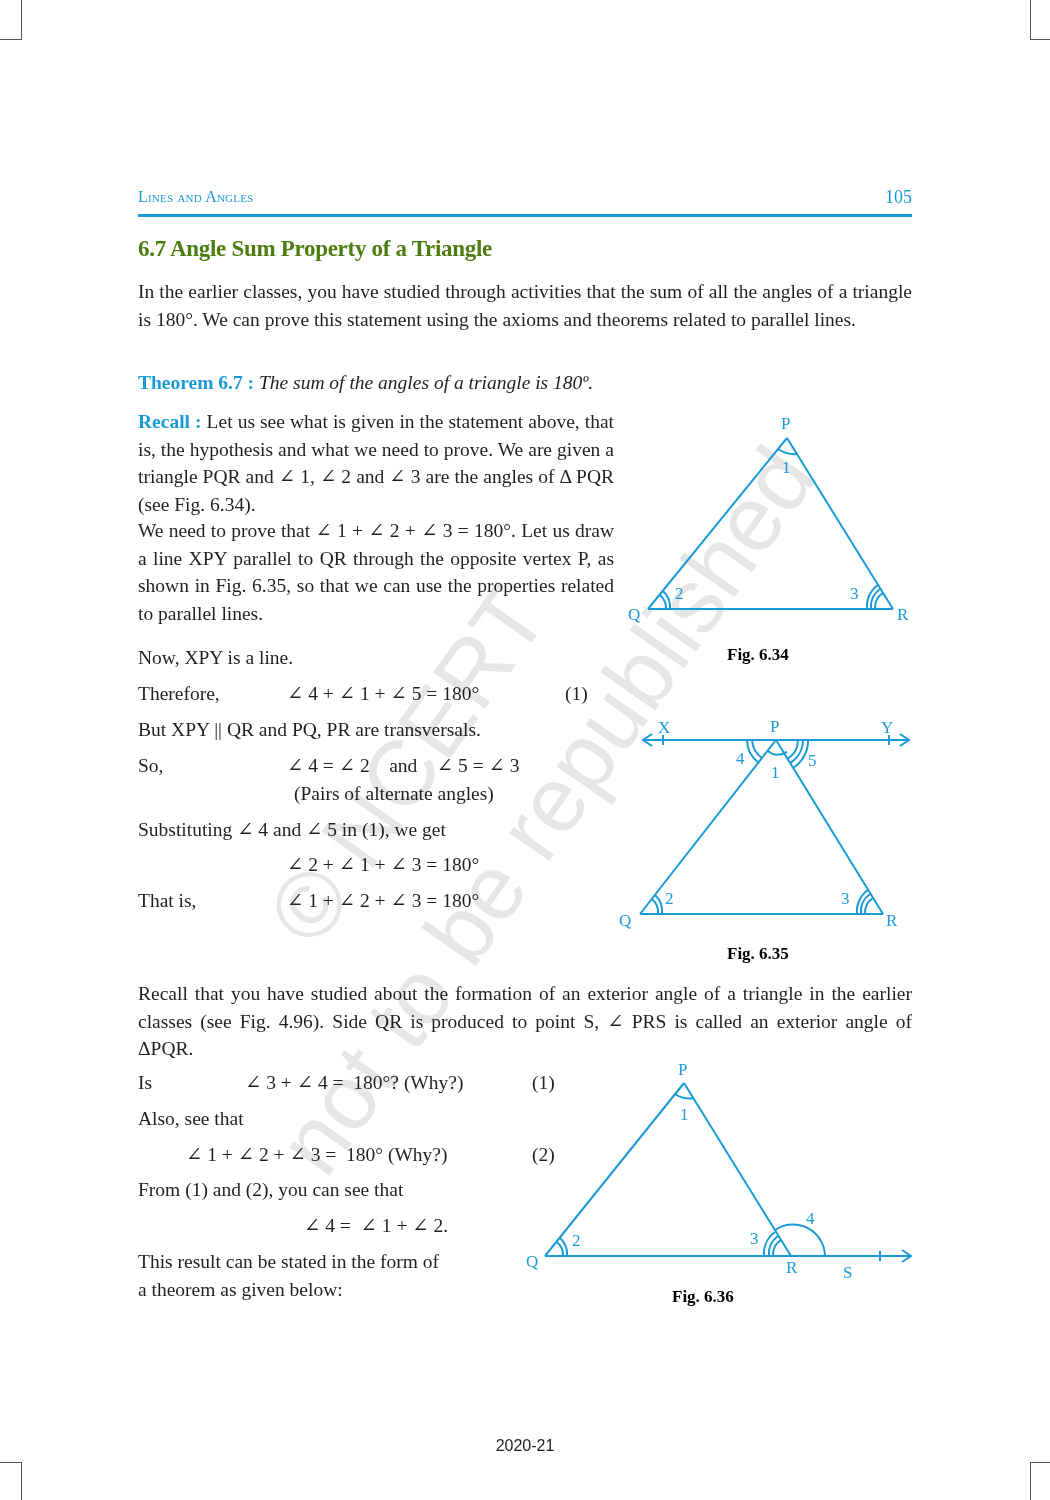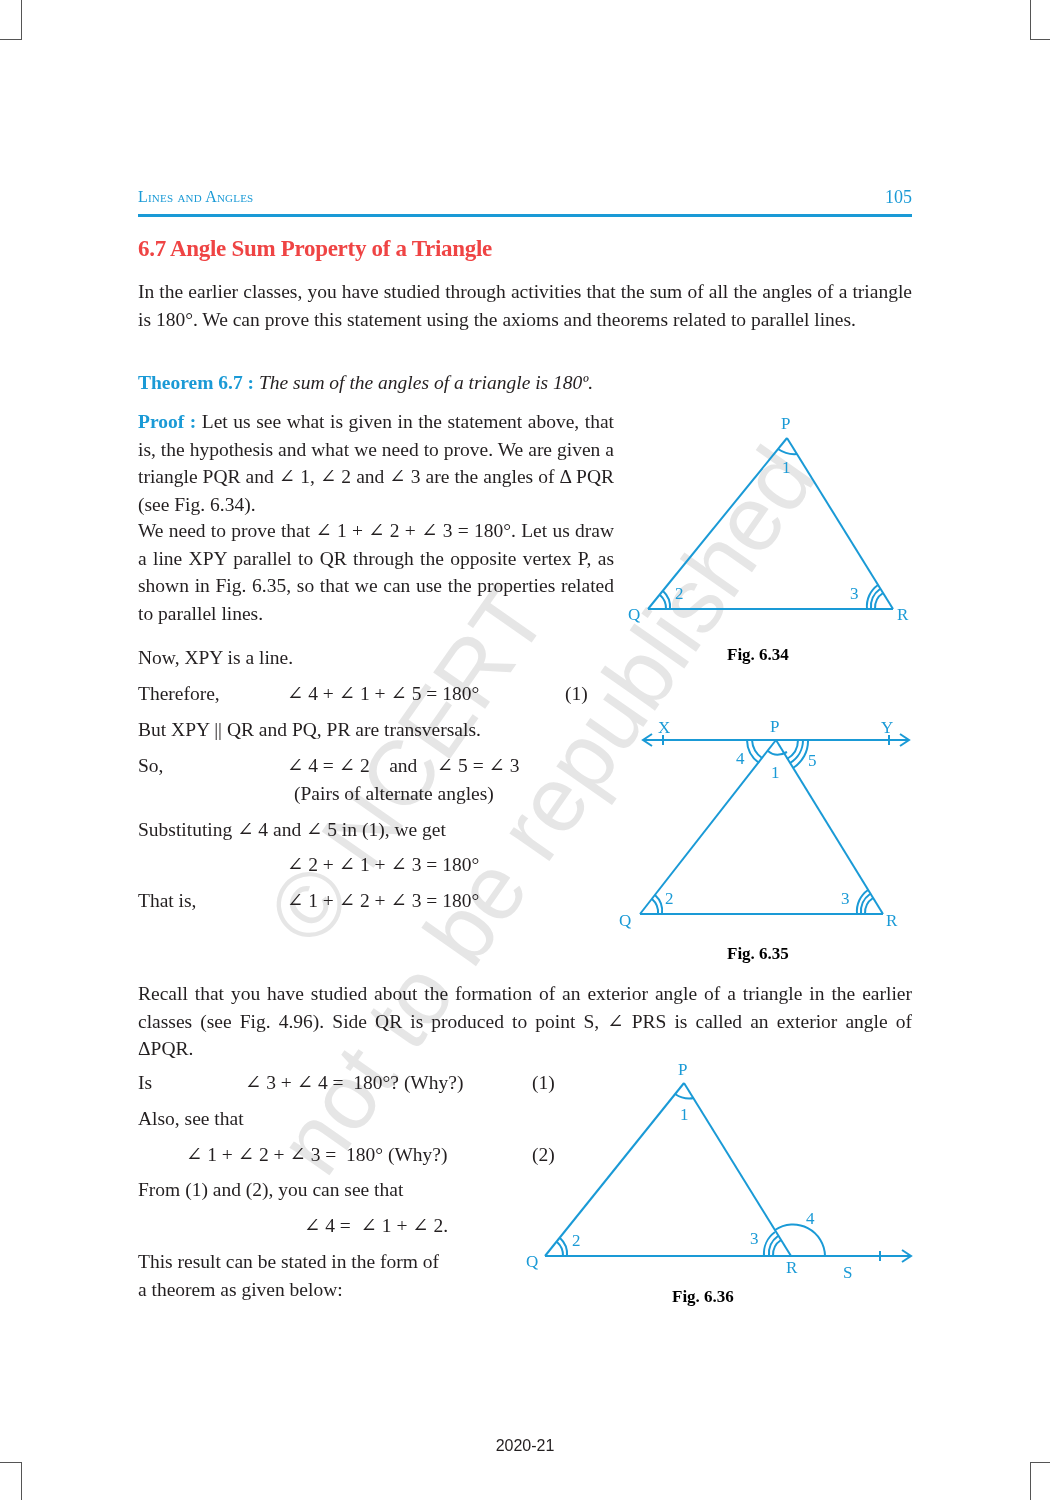--- a/index.html
+++ b/index.html
@@ -3,21 +3,21 @@
 <meta charset="utf-8">
 <style>
   html, body { margin: 0; padding: 0; background: #ffffff; }
   body { width: 1050px; height: 1500px; position: relative; overflow: hidden;
          font-family: "Liberation Serif", "DejaVu Serif", serif; color: #231f20; }
   .abs { position: absolute; }
   .crop { position: absolute; background: #555; }
   .hdr-title { left: 138px; top: 188px; font-size: 16px; color: #1a9ad6; letter-spacing: 0.2px; font-variant: small-caps; }
   .hdr-page { right: 138px; top: 187px; font-size: 18px; color: #1a9ad6; }
   .hdr-rule { left: 138px; top: 214px; width: 774px; height: 3px; background: #1a9ad6; }
-  .sec-title { left: 138px; top: 236px; font-size: 23px; font-weight: bold; color: #ef4444; letter-spacing: -0.3px; }
+  .sec-title { left: 138px; top: 236px; font-size: 23px; font-weight: bold; color: #4d7c0f; letter-spacing: -0.3px; }
   .para { left: 138px; width: 774px; font-size: 19.5px; line-height: 27.5px; text-align: justify; }
   .narrow { width: 476px; }
   .blue-b { color: #1a9ad6; font-weight: bold; margin-top: 14px; }
   .ital { font-style: italic; margin-top: 42px; }
   .line { position: absolute; font-size: 19.5px; line-height: 24px; white-space: nowrap; }
   .cap { position: absolute; font-size: 17px; font-weight: bold; color: #000000; white-space: nowrap; }
   svg.fig { position: absolute; overflow: visible; }
   svg text { font-family: "Liberation Serif", "DejaVu Serif", serif; fill: #1a9ad6; }
   .wm { position: absolute; font-family: "Liberation Sans", "DejaVu Sans", sans-serif; color: #e6e6e6;
         white-space: nowrap; transform-origin: left center; pointer-events: none; }
@@ -46,21 +46,21 @@
 <div class="abs sec-title">6.7 Angle Sum Property of a Triangle</div>
 
 <div class="abs para" style="top:278px;">In the earlier classes, you have studied through activities that the sum of all the angles of a triangle is 180°. We can prove this statement using the axioms and theorems related to parallel lines.</div>
 
 <div class="abs" style="left:138px;top:372px;font-size:19.5px;white-space:nowrap;">
   <span class="blue-b">Theorem 6.7 :</span>
   <span class="ital">The sum of the angles of a triangle is 180º.</span>
 </div>
 
 <div class="abs para narrow" style="top:408px;">
-  <span class="blue-b">Proof :</span>
+  <span class="blue-b">Recall :</span>
   <span>Let us see what is given in the statement above, that is, the hypothesis and what we need to prove. We are given a triangle PQR and ∠ 1, ∠ 2 and ∠ 3 are the angles of Δ PQR (see Fig. 6.34).</span>
 </div>
 
 <div class="abs para narrow" style="top:517px;">We need to prove that ∠ 1 + ∠ 2 + ∠ 3 = 180°. Let us draw a line XPY parallel to QR through the opposite vertex P, as shown in Fig. 6.35, so that we can use the properties related to parallel lines.</div>
 
 <div class="line" style="left:138px;top:646px;">Now, XPY is a line.</div>
 
 <div class="line" style="left:138px;top:682px;">Therefore,</div>
 <div class="line" style="left:287px;top:682px;">∠ 4 + ∠ 1 + ∠ 5 = 180°</div>
 <div class="line" style="left:565px;top:682px;">(1)</div>

